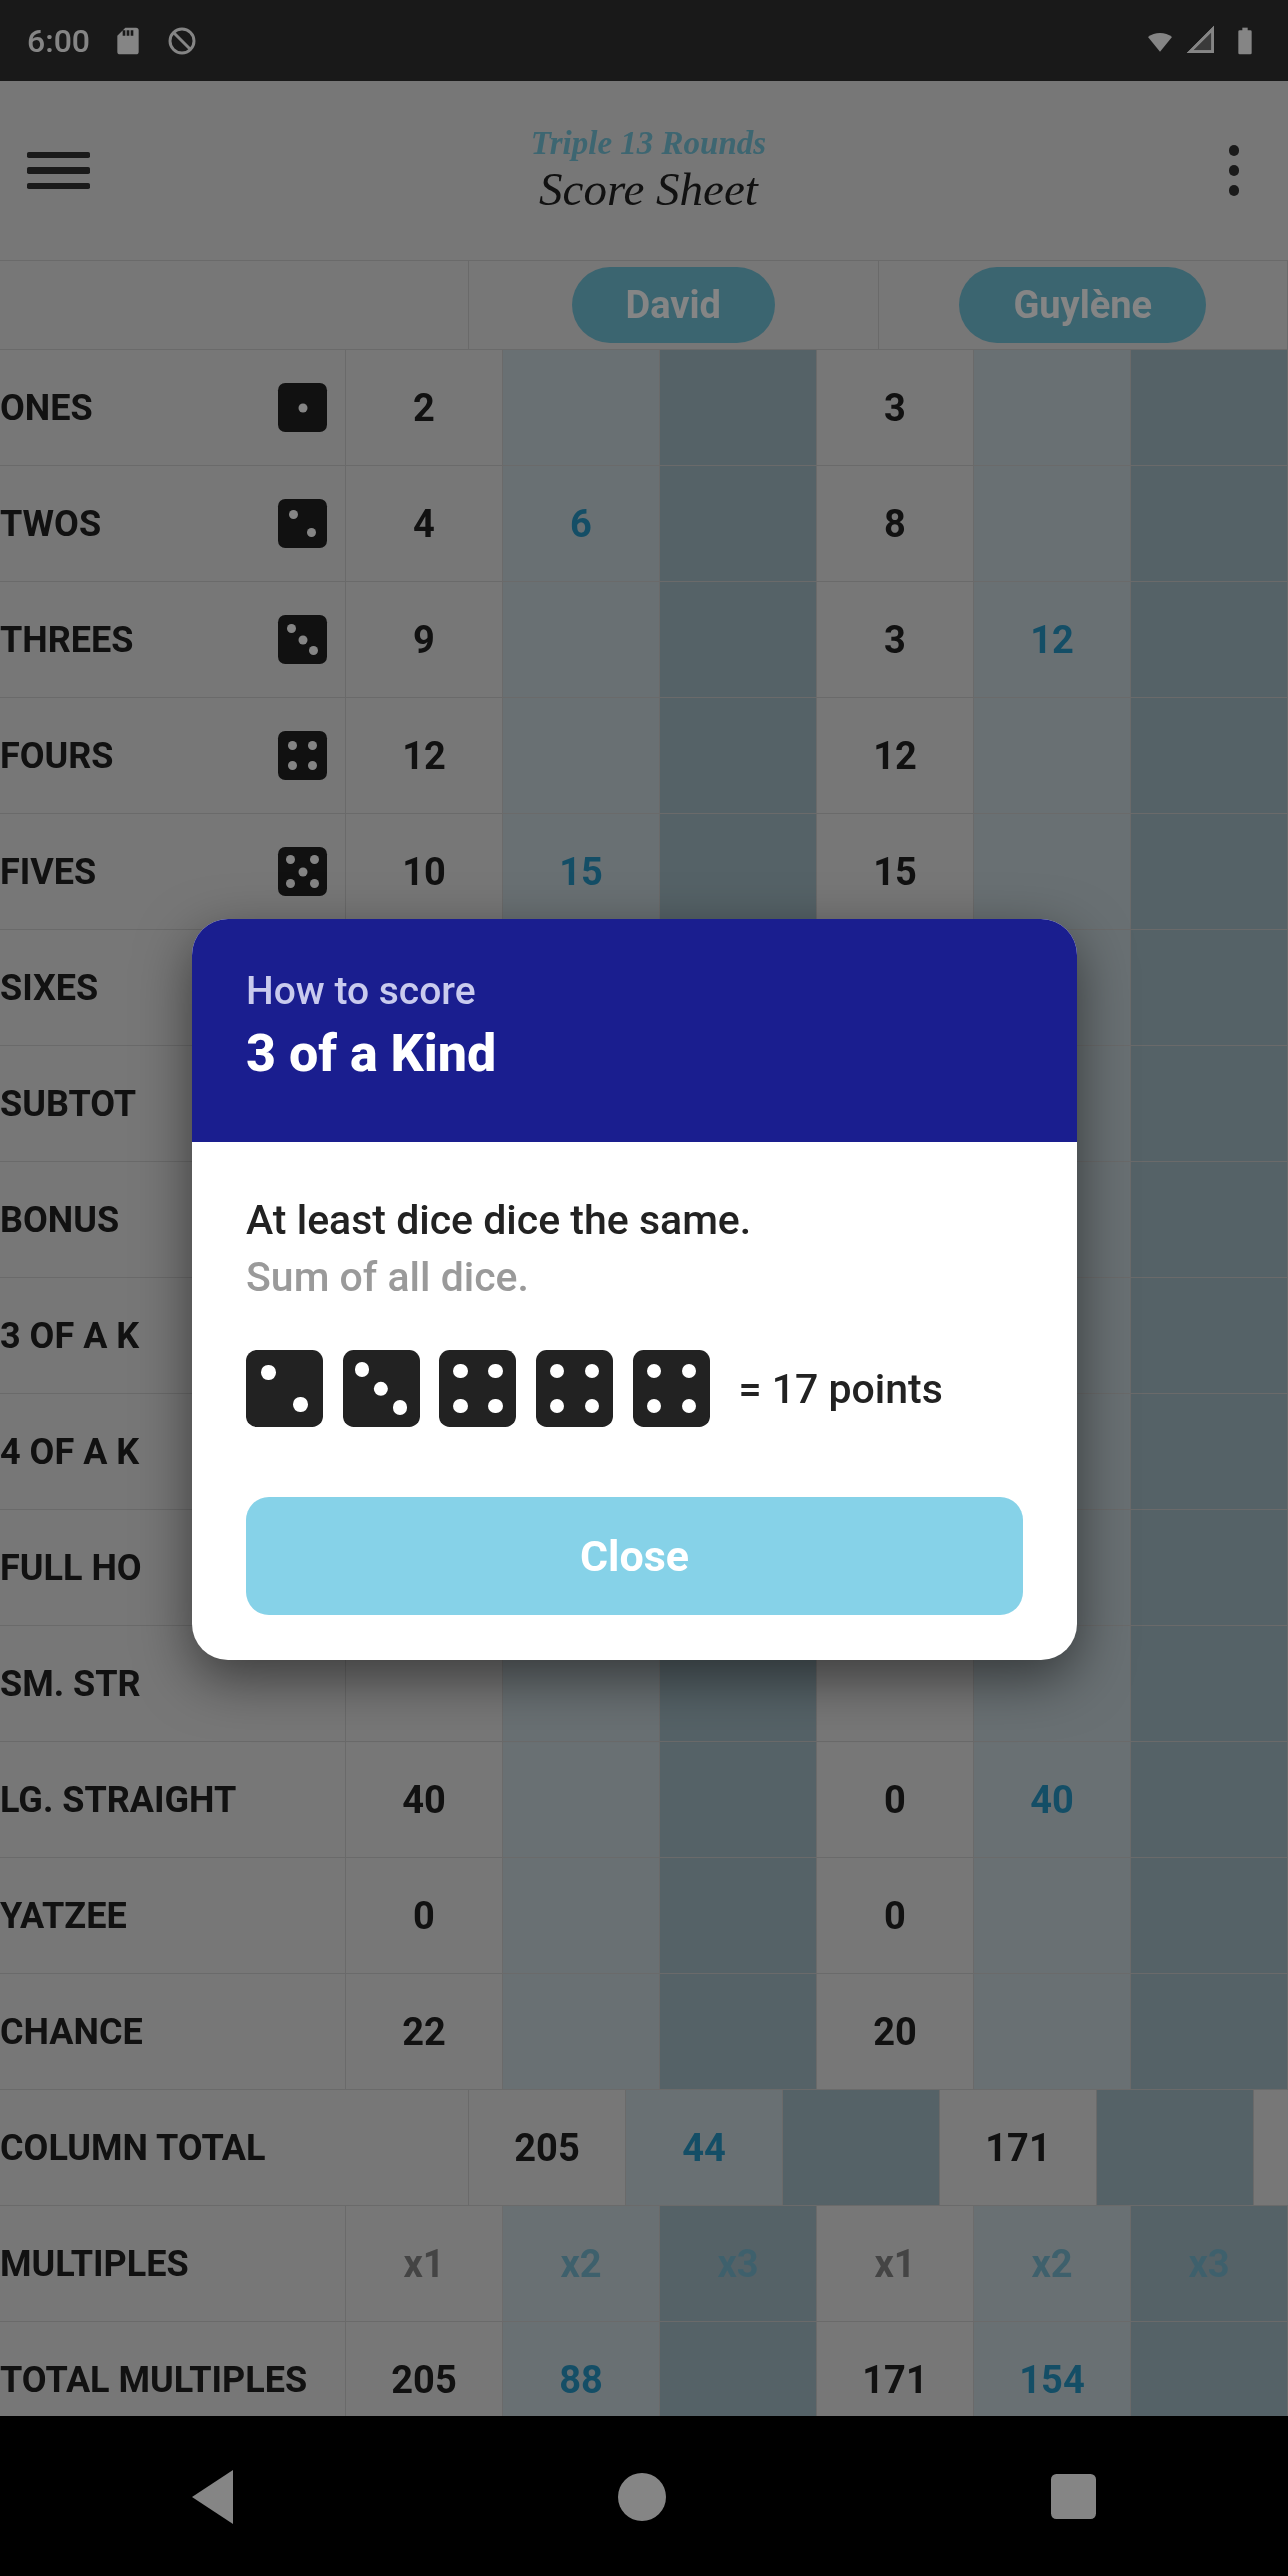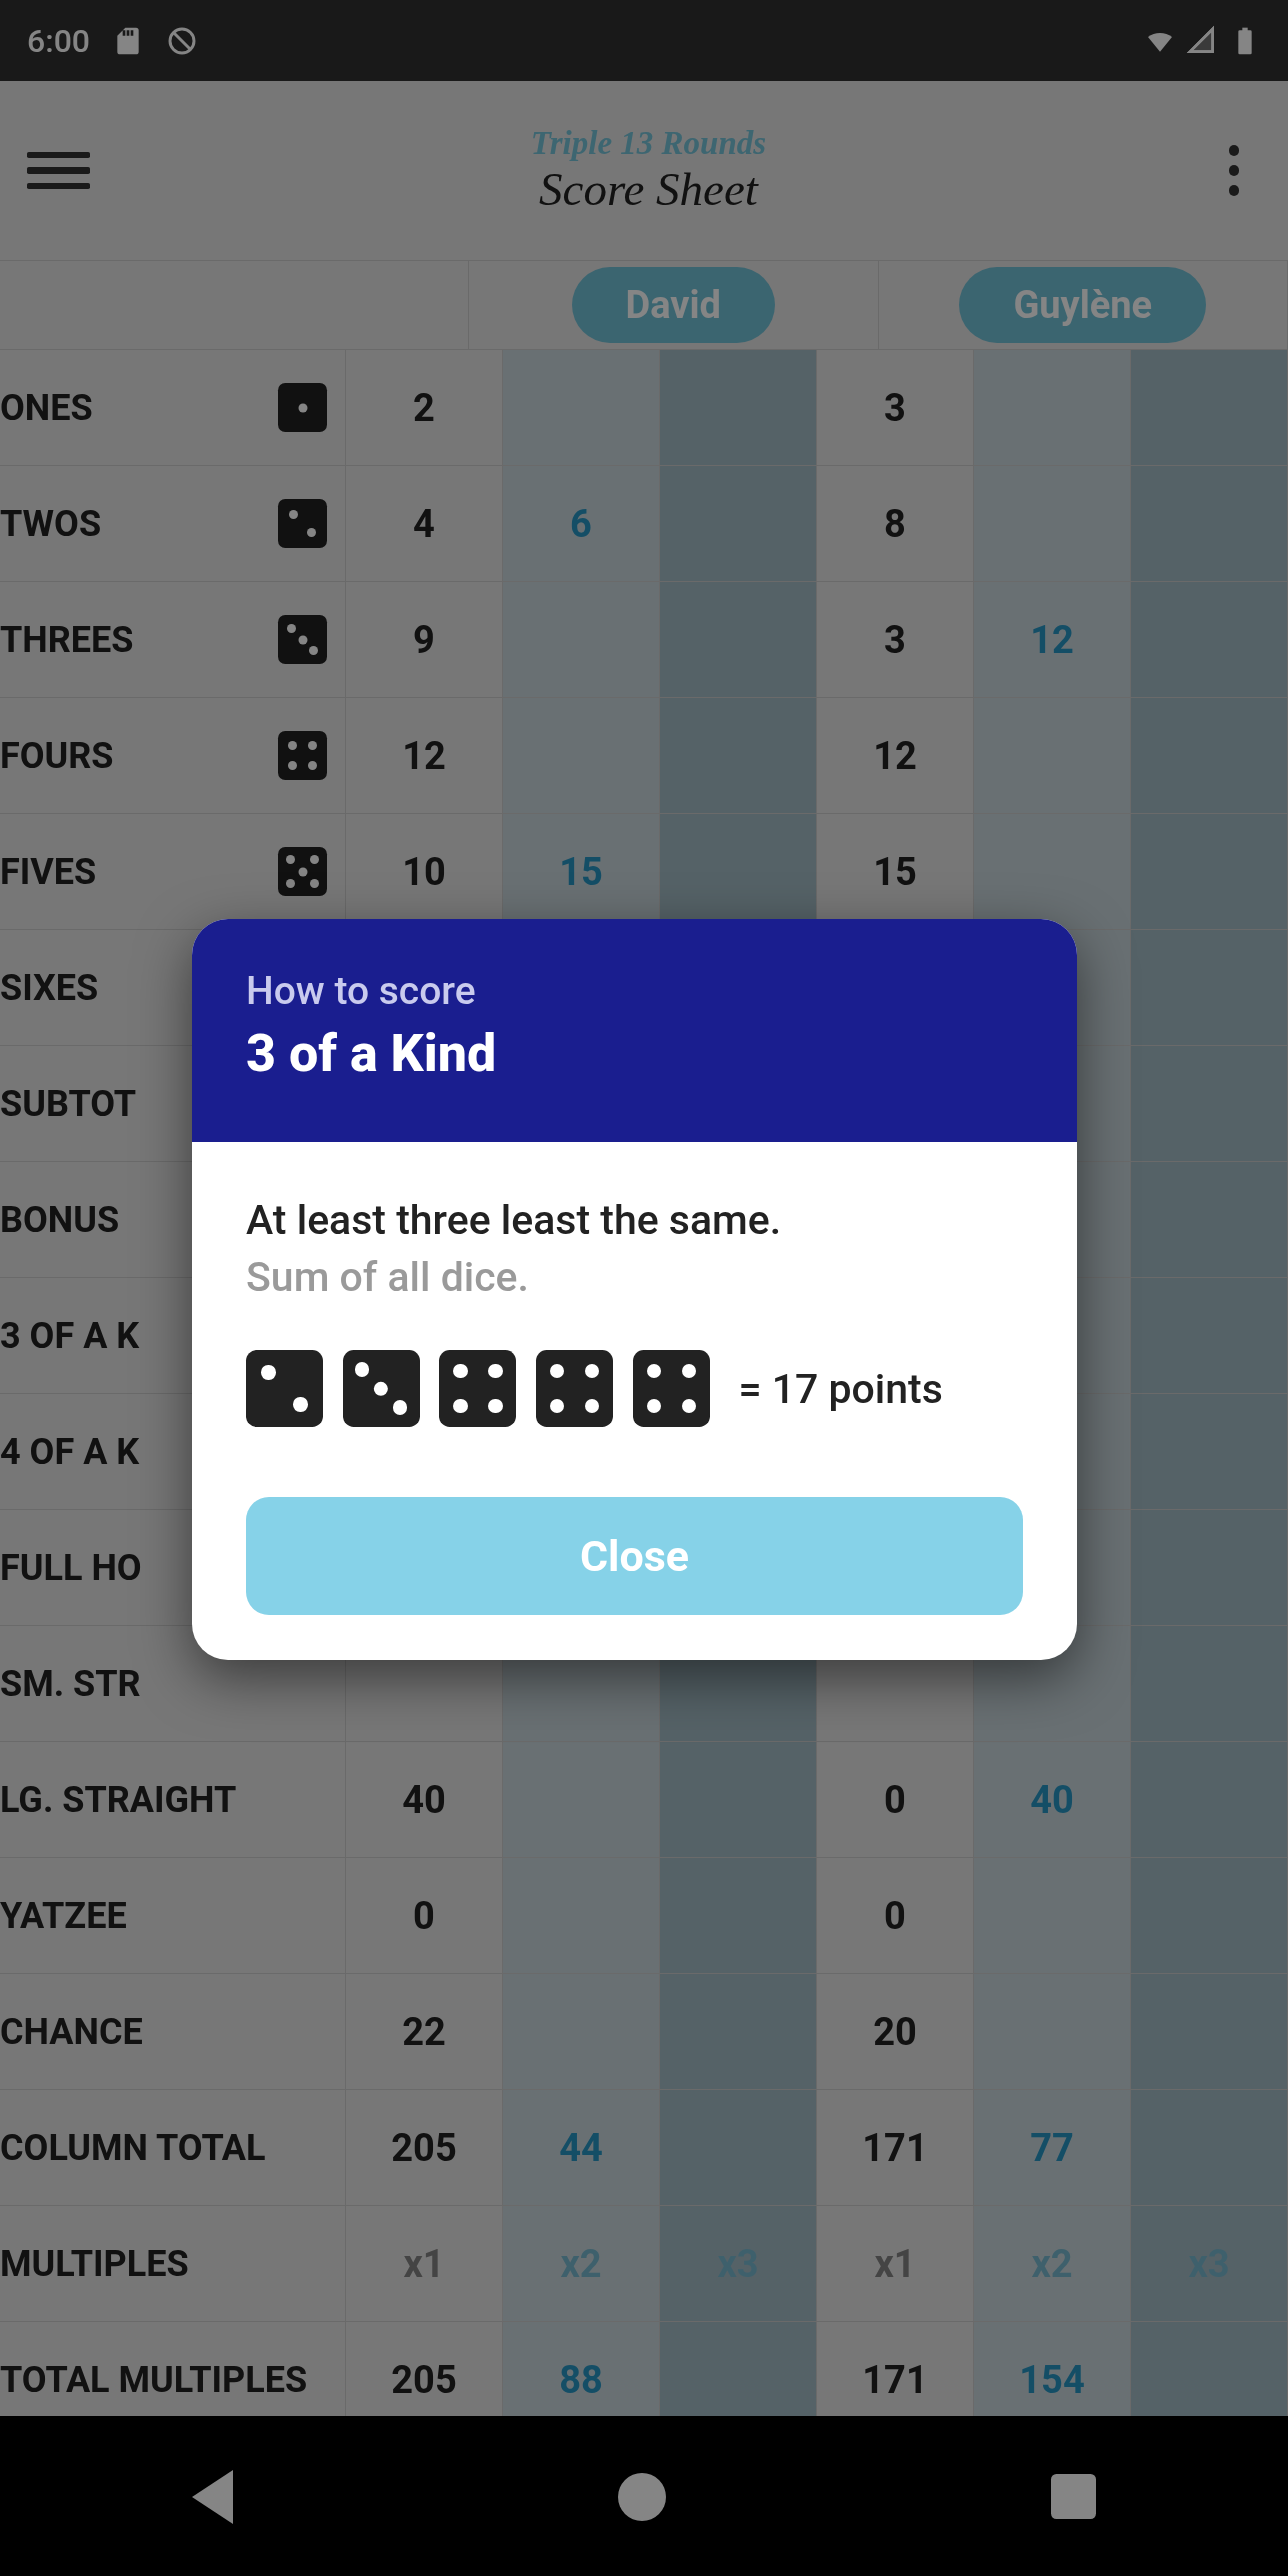--- a/index.html
+++ b/index.html
@@ -356,21 +356,20 @@
       </div>
       <div class="grid-row">
         <div class="row-label">COLUMN TOTAL</div>
         <div class="player-block">
           <div class="score-cell">205</div>
           <div class="score-cell shaded-light blue">44</div>
           <div class="score-cell shaded"></div>
         </div>
         <div class="player-block">
           <div class="score-cell">171</div>
-          <div class="score-cell shaded-light blue">77</div>
           <div class="score-cell shaded"></div>
         </div>
       </div>
       <div class="grid-row">
         <div class="row-label">MULTIPLES</div>
         <div class="player-block">
           <div class="score-cell muted">x1</div>
           <div class="score-cell shaded-light muted-blue">x2</div>
           <div class="score-cell shaded muted-blue">x3</div>
         </div>
@@ -404,21 +403,21 @@
 </div>
 
 <div class="dim"></div>
 
 <div class="modal">
   <div class="modal-head">
     <div class="modal-subtitle">How to score</div>
     <div class="modal-title">3 of a Kind</div>
   </div>
   <div class="modal-body">
-    <div class="body-main">At least three least the same.</div>
+    <div class="body-main">At least dice dice the same.</div>
     <div class="body-sub">Sum of all dice.</div>
     <div class="dice-row">
       <div class="big-die bd2">
           <span class="bp"></span>
           <span class="bp"></span>
         </div>
       <div class="big-die bd3">
           <span class="bp"></span>
           <span class="bp"></span>
           <span class="bp"></span>

